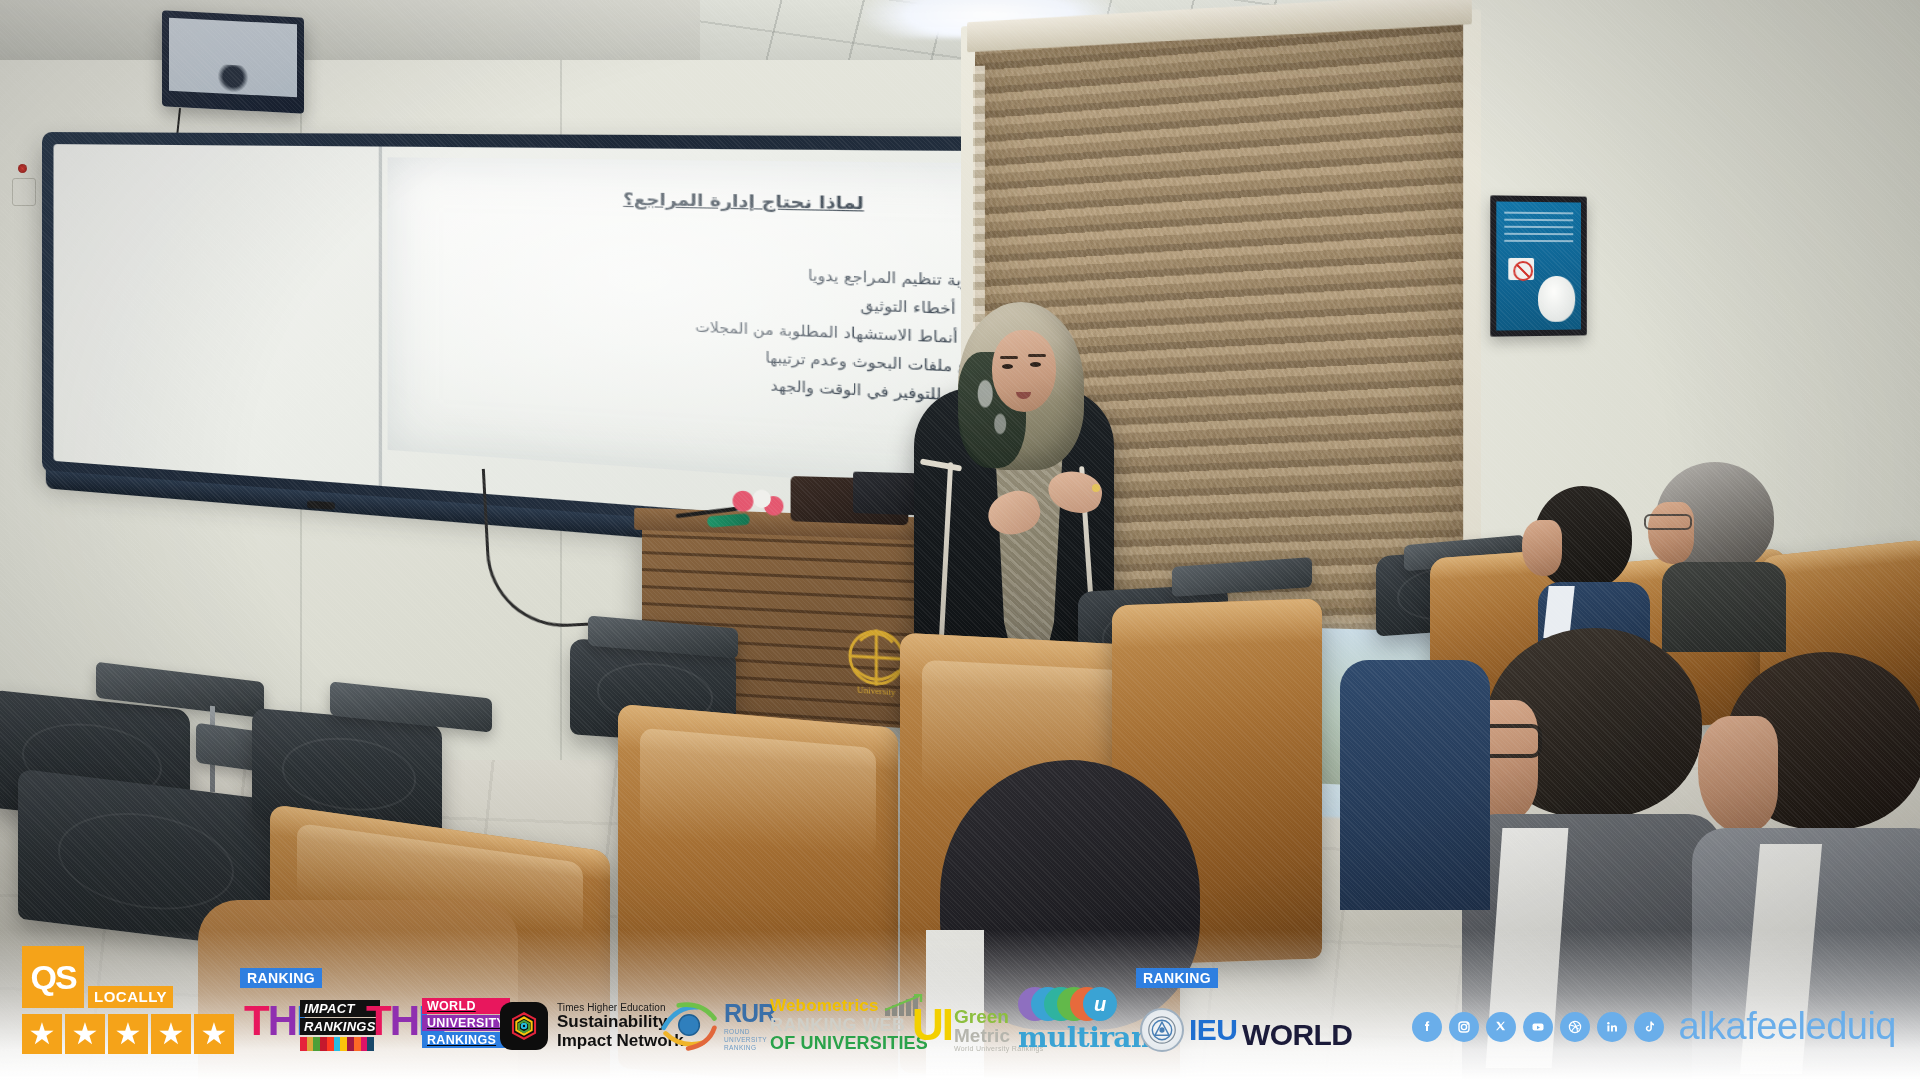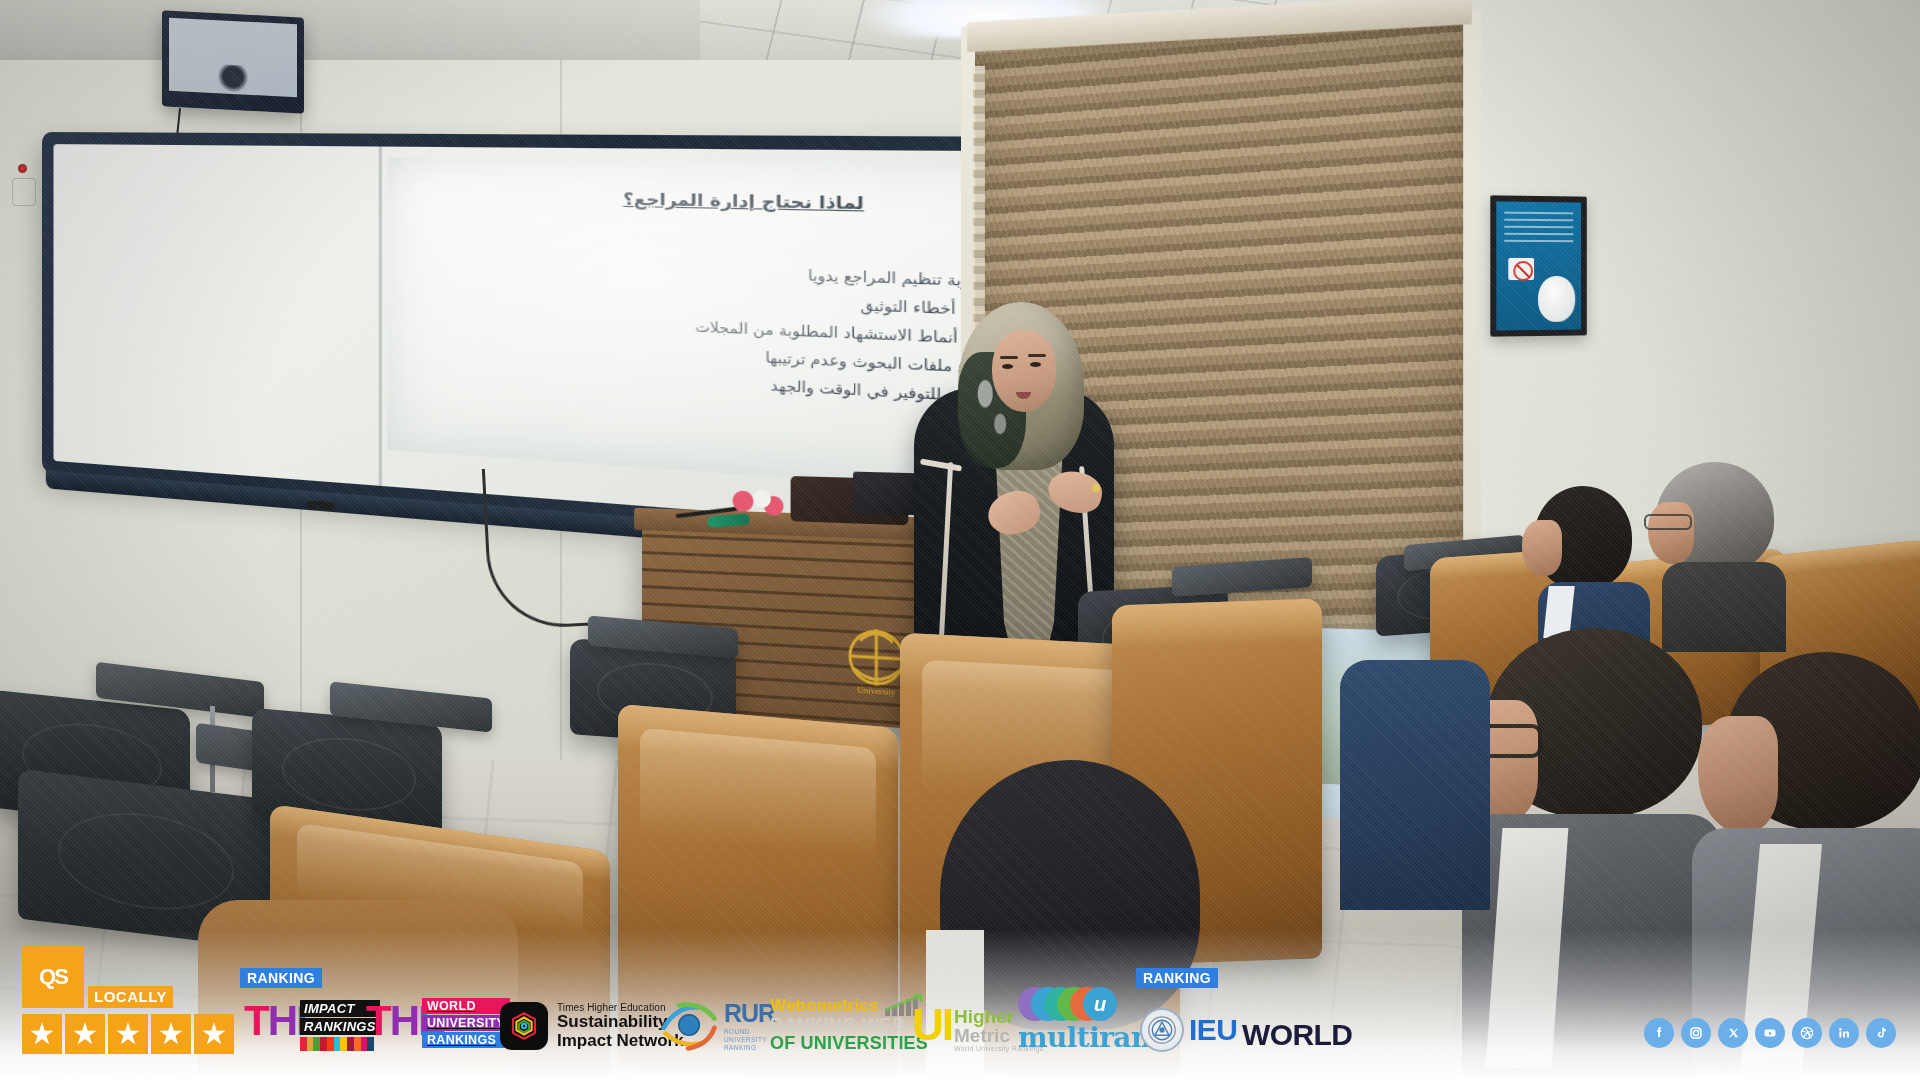--- a/index.html
+++ b/index.html
@@ -423,21 +423,21 @@
     background:linear-gradient(180deg, rgba(255,255,255,0) 0%, rgba(255,255,255,.42) 42%, rgba(255,255,255,.90) 80%, #ffffff 100%);
   }
   .banner-inner{ position:absolute; inset:0; pointer-events:auto; }
 
   
   .qs-wrap{ position:absolute; left:22px; bottom:26px; }
   .qs-box{
     position:absolute; left:0; bottom:46px; width:62px; height:62px;
     background:#f5a319; display:flex; align-items:center; justify-content:center;
   }
-  .qs-txt{ color:#fff; font-weight:bold; font-size:22px; letter-spacing:-2px; line-height:1; }
+  .qs-txt{ color:#fff; font-weight:bold; font-size:34px; letter-spacing:-2px; line-height:1; }
   .qs-teach{
     position:absolute; left:66px; bottom:46px; height:22px; padding:2px 6px;
     background:#f5a319; color:#fff; font-weight:bold; font-size:15px; letter-spacing:.5px;
   }
   .qs-stars{ position:absolute; left:0; bottom:0; display:flex; gap:3px; }
   .qs-star{
     width:40px; height:40px; background:#f5a319;
     display:flex; align-items:center; justify-content:center;
     color:#fff; font-size:30px; line-height:1;
   }
@@ -844,21 +844,21 @@
             <path d="M31 1 L38 1 L38 8" stroke="#6fc04a" stroke-width="2.4" fill="none"></path>
           </svg>
         </div>
         <div class="webo-2">RANKING WEB</div>
         <div class="webo-3">OF UNIVERSITIES</div>
       </div>
 
       <div class="uigm">
         <span class="ui-u">UI</span>
         <span>
-          <span class="gm-g" style="display:block">Higher</span>
+          <span class="gm-g" style="display:block">Green</span>
           <span class="gm-m" style="display:block">Metric</span>
           <span class="gm-sub" style="display:block">World University Rankings</span>
         </span>
       </div>
 
       <div class="mrank">
         <div class="mrank-dots">
           <i style="left:0;background:#8e6fc0"></i>
           <i style="left:13px;background:#3aa3d4"></i>
           <i style="left:26px;background:#2fb3a0"></i>
@@ -920,17 +920,18 @@
               <rect x="3.4" y="6.4" width="2" height="6" fill="#fff"></rect>
               <circle cx="4.4" cy="4.3" r="1.2" fill="#fff"></circle>
               <path d="M7 6.4h1.9v.9c.4-.7 1.1-1.1 2-1.1 1.4 0 2.1.9 2.1 2.5v3.7h-2V9.2c0-.8-.3-1.3-1-1.3s-1.1.5-1.1 1.3v3.2H7V6.4z" fill="#fff"></path>
             </svg>
         </div>
         <div class="sicon">
           <svg width="16" height="16" viewBox="0 0 16 16">
               <path d="M9.3 2.6h1.6c.2 1.2 1 2 2.1 2.2v1.6c-.8 0-1.6-.3-2.1-.7v3.6c0 1.9-1.4 3.1-3 3.1S4.8 11.2 4.8 9.5s1.4-3 3.1-2.8v1.7c-.8-.2-1.5.3-1.5 1.1s.6 1.4 1.4 1.4 1.5-.6 1.5-1.6V2.6z" fill="#fff"></path>
             </svg>
         </div>
+        <span class="handle">alkafeeleduiq</span>
       </div>
 
     </div>
   </div>
 </div>
 
 </body></html>

